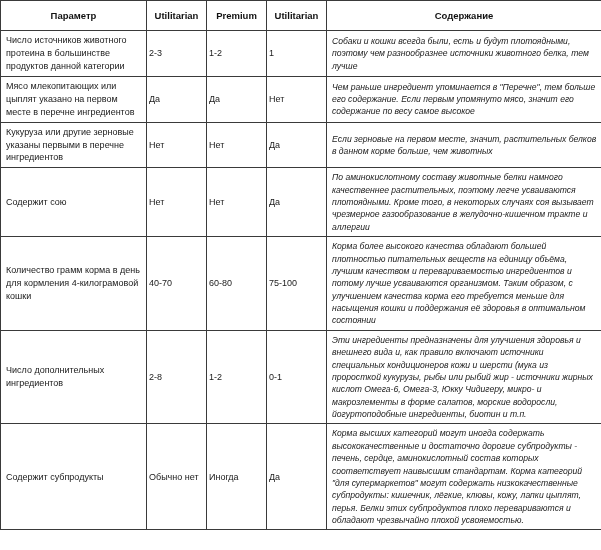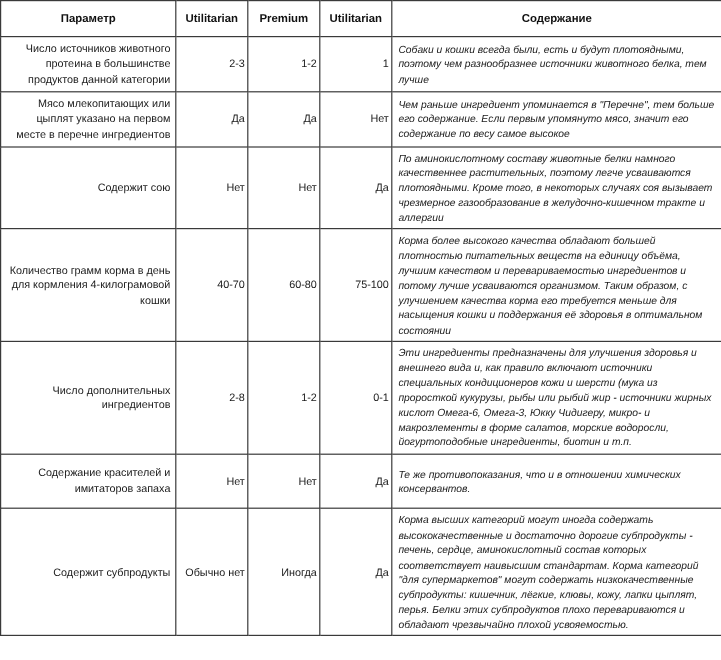--- a/index.html
+++ b/index.html
@@ -43,29 +43,29 @@
     font-weight: bold;
     text-align: center;
     padding: 6px 3px;
     line-height: 1.25;
     height: 30px;
     box-sizing: border-box;
     color: #111111;
   }
   td.param {
     font-size: 9px;
-    text-align: right;
+    text-align: left;
     padding: 3px 4px 3px 5px;
     line-height: 1.42;
     color: #1a1a1a;
     margin-top: 10px;
   }
   td.val {
     font-size: 9px;
-    text-align: right;
+    text-align: left;
     padding: 16px 2px;
     line-height: 1.42;
     color: #1a1a1a;
   }
   td.notes {
     font-size: 8.6px;
     text-align: left;
     padding: 3px 4px 3px 5px;
     line-height: 1.44;
     color: #1a1a1a;
@@ -103,20 +103,27 @@
         <td class="notes">Собаки и кошки всегда были, есть и будут плотоядными, поэтому чем разнообразнее источники животного белка, тем лучше</td>
       </tr>
       <tr>
         <td class="param">Мясо млекопитающих или цыплят указано на первом месте в перечне ингредиентов</td>
         <td class="val">Да</td>
         <td class="val">Да</td>
         <td class="val">Нет</td>
         <td class="notes">Чем раньше ингредиент упоминается в "Перечне", тем больше его содержание. Если первым упомянуто мясо, значит его содержание по весу самое высокое</td>
       </tr>
       <tr>
+        <td class="param">Кукуруза или другие зерновые указаны первыми в перечне ингредиентов</td>
+        <td class="val">Нет</td>
+        <td class="val">Нет</td>
+        <td class="val">Да</td>
+        <td class="notes">Если зерновые на первом месте, значит, растительных белков в данном корме больше, чем животных</td>
+      </tr>
+      <tr>
         <td class="param">Содержит сою</td>
         <td class="val">Нет</td>
         <td class="val">Нет</td>
         <td class="val">Да</td>
         <td class="notes">По аминокислотному составу животные белки намного качественнее растительных, поэтому легче усваиваются плотоядными. Кроме того, в некоторых случаях соя вызывает чрезмерное газообразование в желудочно-кишечном тракте и аллергии</td>
       </tr>
       <tr>
         <td class="param">Количество грамм корма в день для кормления 4-килограмовой кошки</td>
         <td class="val">40-70</td>
         <td class="val">60-80</td>
@@ -124,27 +131,20 @@
         <td class="notes">Корма более высокого качества обладают большей плотностью питательных веществ на единицу объёма, лучшим качеством и перевариваемостью ингредиентов и потому лучше усваиваются организмом. Таким образом, с улучшением качества корма его требуется меньше для насыщения кошки и поддержания её здоровья в оптимальном состоянии</td>
       </tr>
       <tr>
         <td class="param">Число дополнительных ингредиентов</td>
         <td class="val">2-8</td>
         <td class="val">1-2</td>
         <td class="val">0-1</td>
         <td class="notes">Эти ингредиенты предназначены для улучшения здоровья и внешнего вида и, как правило включают источники специальных кондиционеров кожи и шерсти (мука из проросткой кукурузы, рыбы или рыбий жир - источники жирных кислот Омега-6, Омега-3, Юкку Чидигеру, микро- и макрозлементы в форме салатов, морские водоросли, йогуртоподобные ингредиенты, биотин и т.п.</td>
       </tr>
       <tr>
-        <td class="param">Содержание красителей и имитаторов запаха</td>
-        <td class="val">Нет</td>
-        <td class="val">Нет</td>
-        <td class="val">Да</td>
-        <td class="notes">Те же противопоказания, что и в отношении химических консервантов.</td>
-      </tr>
-      <tr>
         <td class="param">Содержит субпродукты</td>
         <td class="val nowrap-cell">Обычно нет</td>
         <td class="val">Иногда</td>
         <td class="val">Да</td>
         <td class="notes">Корма высших категорий могут иногда содержать высококачественные и достаточно дорогие субпродукты - печень, сердце, аминокислотный состав которых соответствует наивысшим стандартам. Корма категорий "для супермаркетов" могут содержать низкокачественные субпродукты: кишечник, лёгкие, клювы, кожу, лапки цыплят, перья. Белки этих субпродуктов плохо перевариваются и обладают чрезвычайно плохой усвояемостью.</td>
       </tr>
 
     </tbody>
   </table>
 </div>

